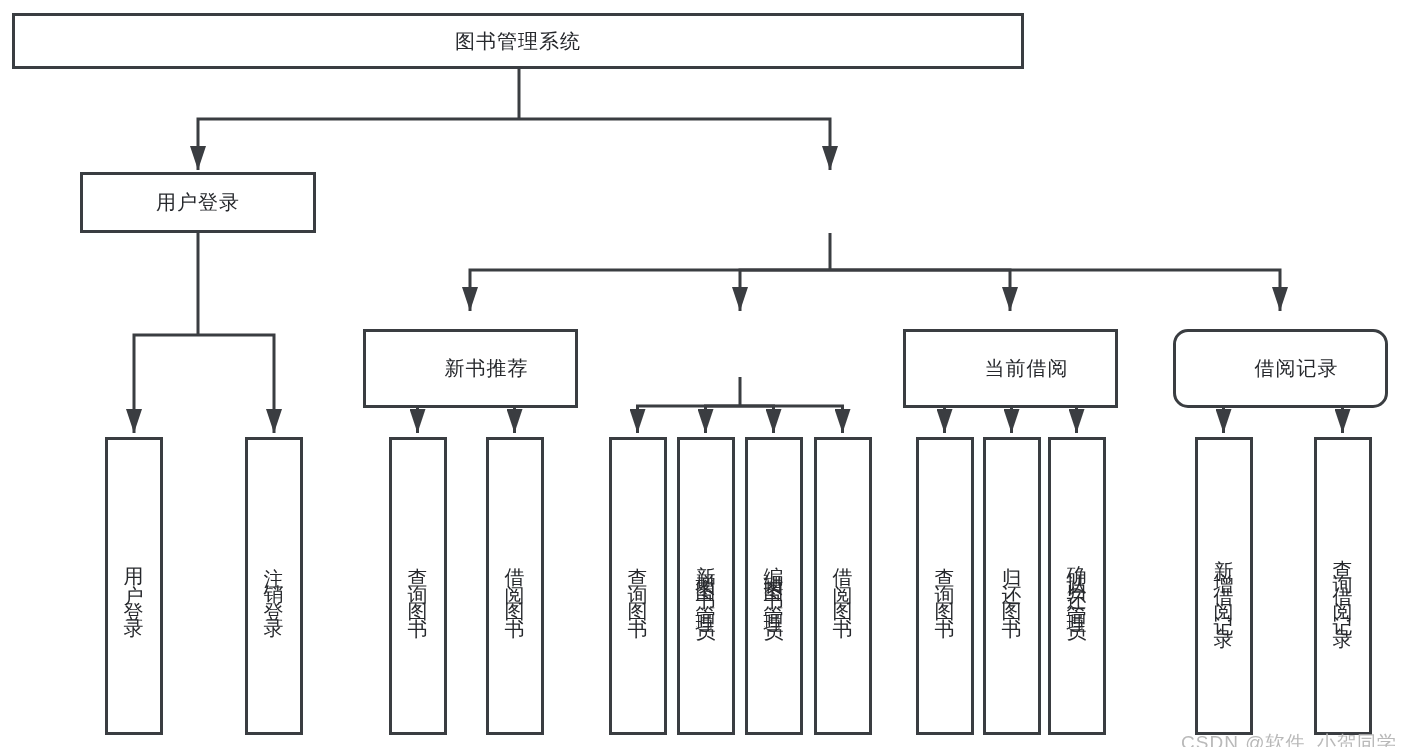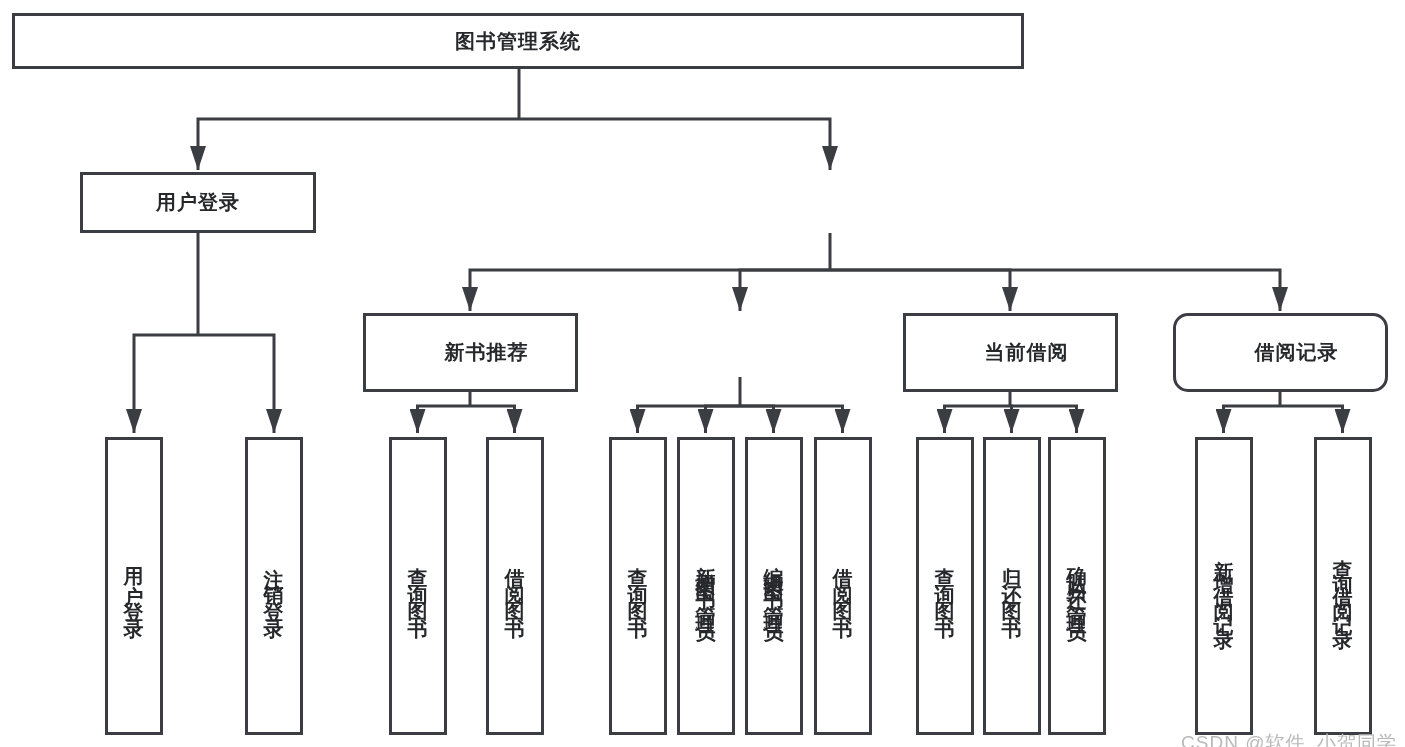--- a/index.html
+++ b/index.html
@@ -22,25 +22,24 @@
   .box{
     position:absolute;
     box-sizing:border-box;
     background:#fff;
     border:3px solid var(--border);
     display:flex;align-items:center;justify-content:center;
     color:var(--text);
     font-size:20px;
     letter-spacing:1px;
     z-index:2;
-    font-weight:bold;
   }
   .root{left:12px;top:13px;width:1012px;height:56px;}
   .lvl2{width:236px;height:61px;top:172px;}
-  .lvl3{width:215px;height:79px;top:313px;padding-left:32px;}
+  .lvl3{width:215px;height:79px;top:329px;padding-left:32px;}
   .leaf{width:58px;height:298px;top:437px;}
   .vtext{
     writing-mode:vertical-rl;
     display:block;
     line-height:1;
   }
   .ls4{letter-spacing:17px;}
   .ls6{letter-spacing:14px;}
   .ls9{letter-spacing:8px;}
   .watermark{

